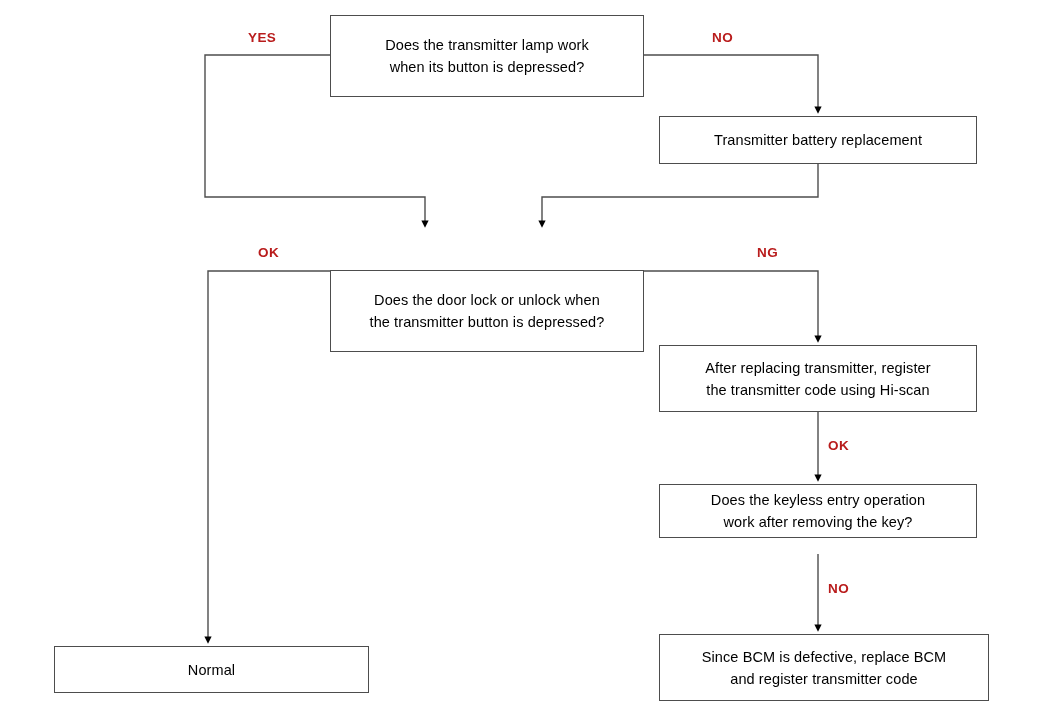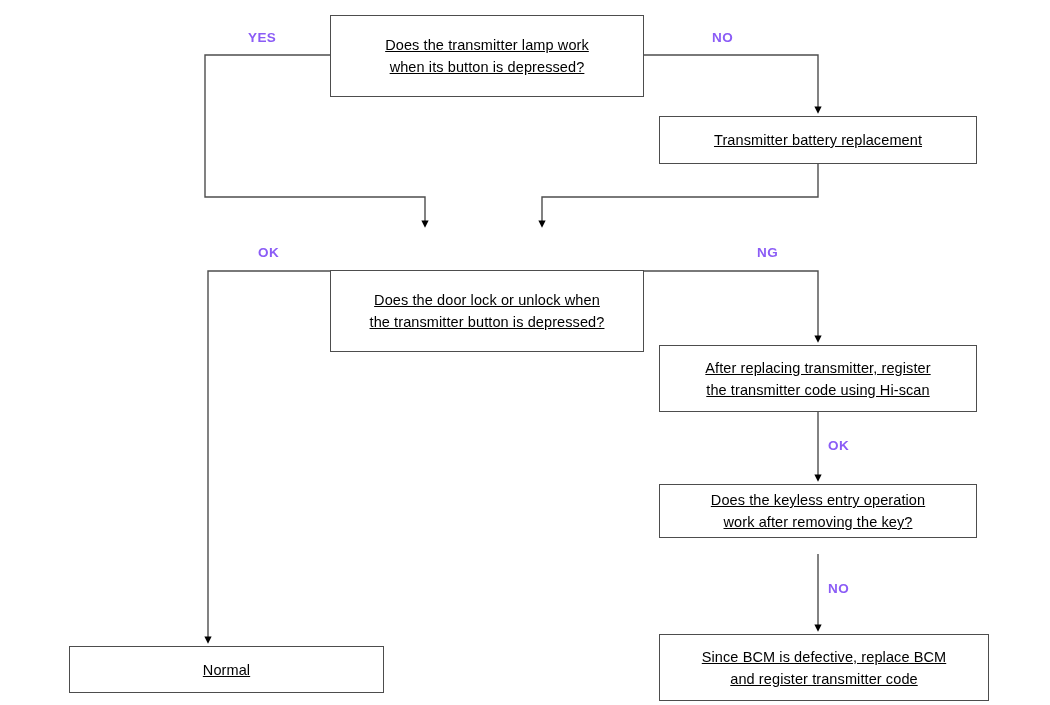--- a/index.html
+++ b/index.html
@@ -37,28 +37,27 @@
     justify-content: center;
     text-align: center;
   }
   .node-text {
     font-family: "Liberation Sans", sans-serif;
     font-size: 14.5px;
     line-height: 22px;
     color: #000000;
     white-space: pre-line;
     letter-spacing: 0.1px;
-    text-decoration: underline;
   }
   .edge-label {
     position: absolute;
     font-family: "Liberation Sans", sans-serif;
     font-size: 13.5px;
     font-weight: bold;
-    color: #8b5cf6;
+    color: #b91c1c;
     letter-spacing: 0.4px;
     white-space: nowrap;
   }
 </style>
 </head>
 <body>
 
 <div id="flowchart-root">
 
   <svg class="chart-svg" viewBox="0 0 1050 705" aria-hidden="true">
@@ -100,21 +99,21 @@
   <div class="node-box" style="left: 659px; top: 484px; width: 318px; height: 54px;">
     <span class="node-text">Does the keyless entry operation
 work after removing the key?</span>
   </div>
 
   <div class="node-box" style="left: 659px; top: 634px; width: 330px; height: 67px;">
     <span class="node-text">Since BCM is defective, replace BCM
 and register transmitter code</span>
   </div>
 
-  <div class="node-box" style="left: 69px; top: 646px; width: 315px; height: 47px;">
+  <div class="node-box" style="left: 54px; top: 646px; width: 315px; height: 47px;">
     <span class="node-text">Normal</span>
   </div>
 
   <span class="edge-label" style="left: 248px; top: 30px;">YES</span>
   <span class="edge-label" style="left: 712px; top: 30px;">NO</span>
   <span class="edge-label" style="left: 258px; top: 245px;">OK</span>
   <span class="edge-label" style="left: 713px; top: 245px; padding-left: 44px;">NG</span>
   <span class="edge-label" style="left: 828px; top: 438px;">OK</span>
   <span class="edge-label" style="left: 828px; top: 581px;">NO</span>
 

